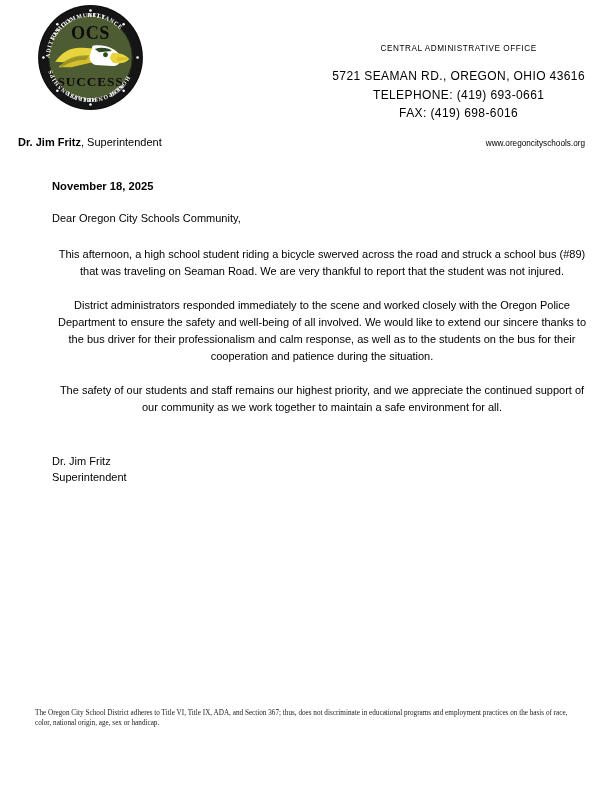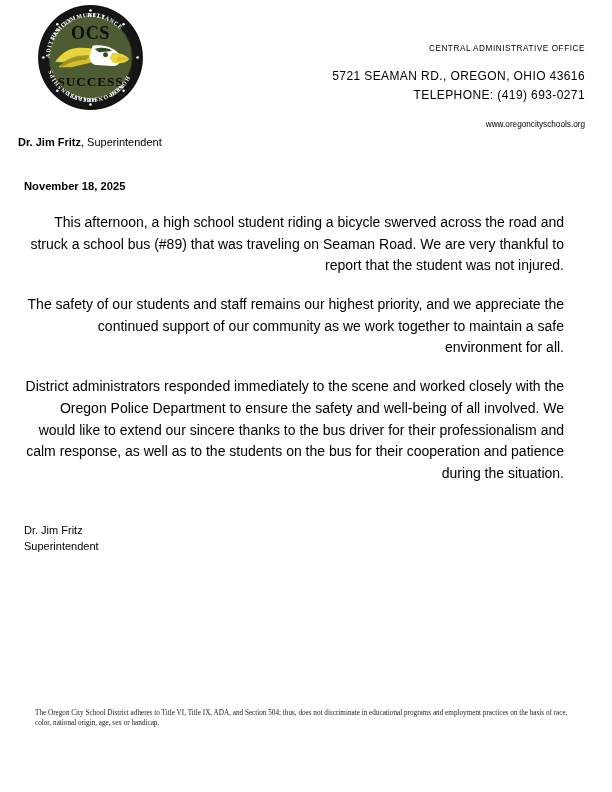--- a/index.html
+++ b/index.html
@@ -30,21 +30,21 @@
     top: 4px;
     width: 107px;
     height: 107px;
   }
   .logo-svg { display: block; width: 107px; height: 107px; }
 
   .office-block {
     position: absolute;
     right: 27px;
     top: 45px;
-    text-align: right;
+    text-align: center;
     line-height: 1.0;
   }
   .office-title {
     font-size: 8.2px;
     letter-spacing: 0.55px;
     font-weight: 400;
     white-space: nowrap;
   }
   .addr-block {
     margin-top: 14px;
@@ -61,47 +61,47 @@
     font-size: 11px;
     white-space: nowrap;
     text-align: center;
   }
   .super-name { font-weight: bold; }
   .super-role { font-weight: 400; }
 
   .website {
     position: absolute;
     right: 27px;
-    top: 120px;
+    top: 139px;
     font-size: 8.2px;
     white-space: nowrap;
     padding-left: 7px;
   }
 
   
   .letter-body {
     position: absolute;
-    left: 24px;
+    left: 52px;
     top: 180px;
     width: 540px;
   }
   .letter-date {
     font-size: 11.2px;
     font-weight: bold;
     margin: 0 0 20px 0;
   }
   .salutation {
     font-size: 11px;
     margin: 0 0 22px 0;
   }
   .para {
-    font-size: 14px;
+    font-size: 11px;
     line-height: 1.55;
     margin: 0 0 17px 0;
-    text-align: right;
+    text-align: center;
   }
   .closing {
     font-size: 11px;
     margin: 24px 0 0 0;
   }
   .signature {
     margin-top: 38px;
     font-size: 11px;
     line-height: 1.45;
   }
@@ -187,36 +187,38 @@
       </g>
 
       <text x="100" y="154" text-anchor="middle" font-family="Liberation Serif, serif" font-size="25" font-weight="bold" fill="#0d0d0d" letter-spacing="1.5">SUCCESS</text>
     </svg>
   </div>
 
   <div class="office-block">
     <div class="office-title">CENTRAL ADMINISTRATIVE OFFICE</div>
     <div class="addr-block">
       <div>5721 SEAMAN RD., OREGON, OHIO  43616</div>
-      <div>TELEPHONE:  (419) 693-0271</div>
+      <div>TELEPHONE:  (419) 693-0661</div>
+      <div>FAX:  (419) 698-6016</div>
     </div>
   </div>
 
   <div class="super-line">
     <span class="super-name">Dr. Jim Fritz</span><span class="super-role">, Superintendent</span>
   </div>
 
   <div class="website">www.oregoncityschools.org</div>
 </div>
 
 <div class="letter-body">
   <p class="letter-date">November 18, 2025</p>
+  <p class="salutation">Dear Oregon City Schools Community,</p>
   <p class="para">This afternoon, a high school student riding a bicycle swerved across the road and struck a school bus (#89) that was traveling on Seaman Road. We are very thankful to report that the student was not injured.</p>
+  <p class="para">District administrators responded immediately to the scene and worked closely with the Oregon Police Department to ensure the safety and well-being of all involved. We would like to extend our sincere thanks to the bus driver for their professionalism and calm response, as well as to the students on the bus for their cooperation and patience during the situation.</p>
   <p class="para">The safety of our students and staff remains our highest priority, and we appreciate the continued support of our community as we work together to maintain a safe environment for all.</p>
-  <p class="para">District administrators responded immediately to the scene and worked closely with the Oregon Police Department to ensure the safety and well-being of all involved. We would like to extend our sincere thanks to the bus driver for their professionalism and calm response, as well as to the students on the bus for their cooperation and patience during the situation.</p>
 
   <div class="signature">
     <div>Dr. Jim Fritz</div>
     <div>Superintendent</div>
   </div>
 </div>
 
-<div class="footer-note">The Oregon City School District adheres to Title VI, Title IX, ADA, and Section 504; thus, does not discriminate in educational programs and employment practices on the basis of race, color, national origin, age, sex or handicap.</div>
+<div class="footer-note">The Oregon City School District adheres to Title VI, Title IX, ADA, and Section 367; thus, does not discriminate in educational programs and employment practices on the basis of race, color, national origin, age, sex or handicap.</div>
 
 </body></html>

